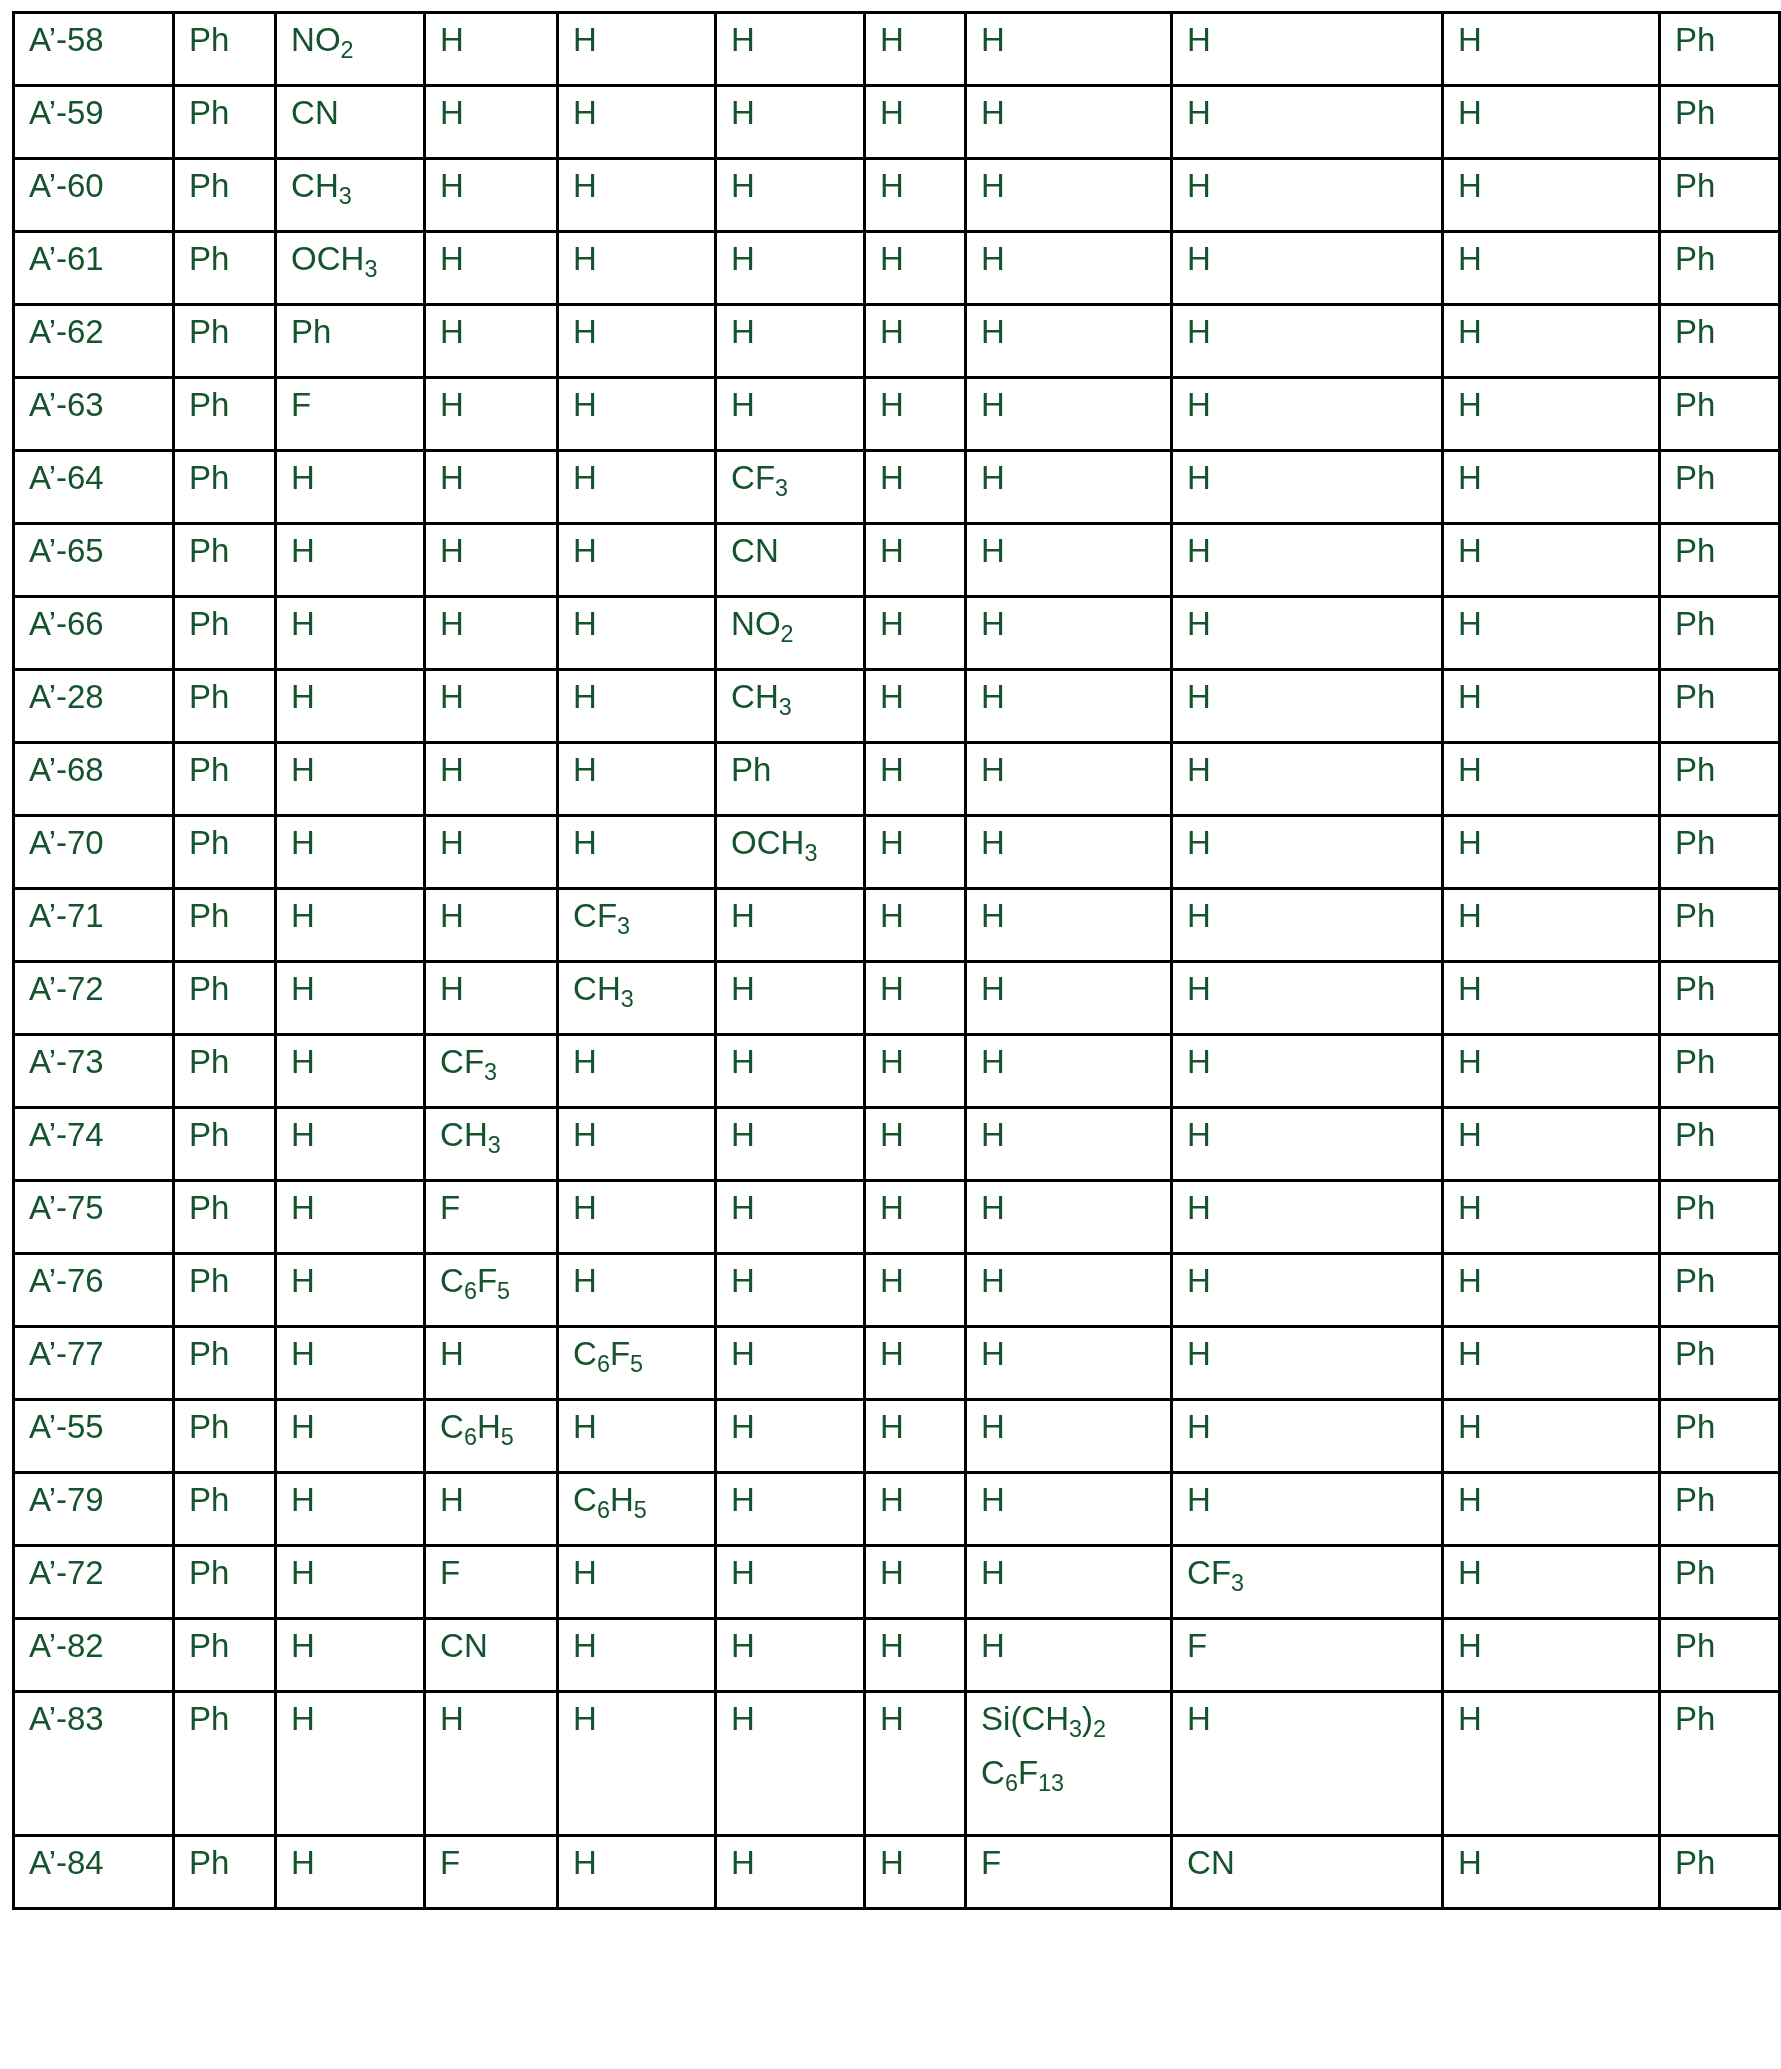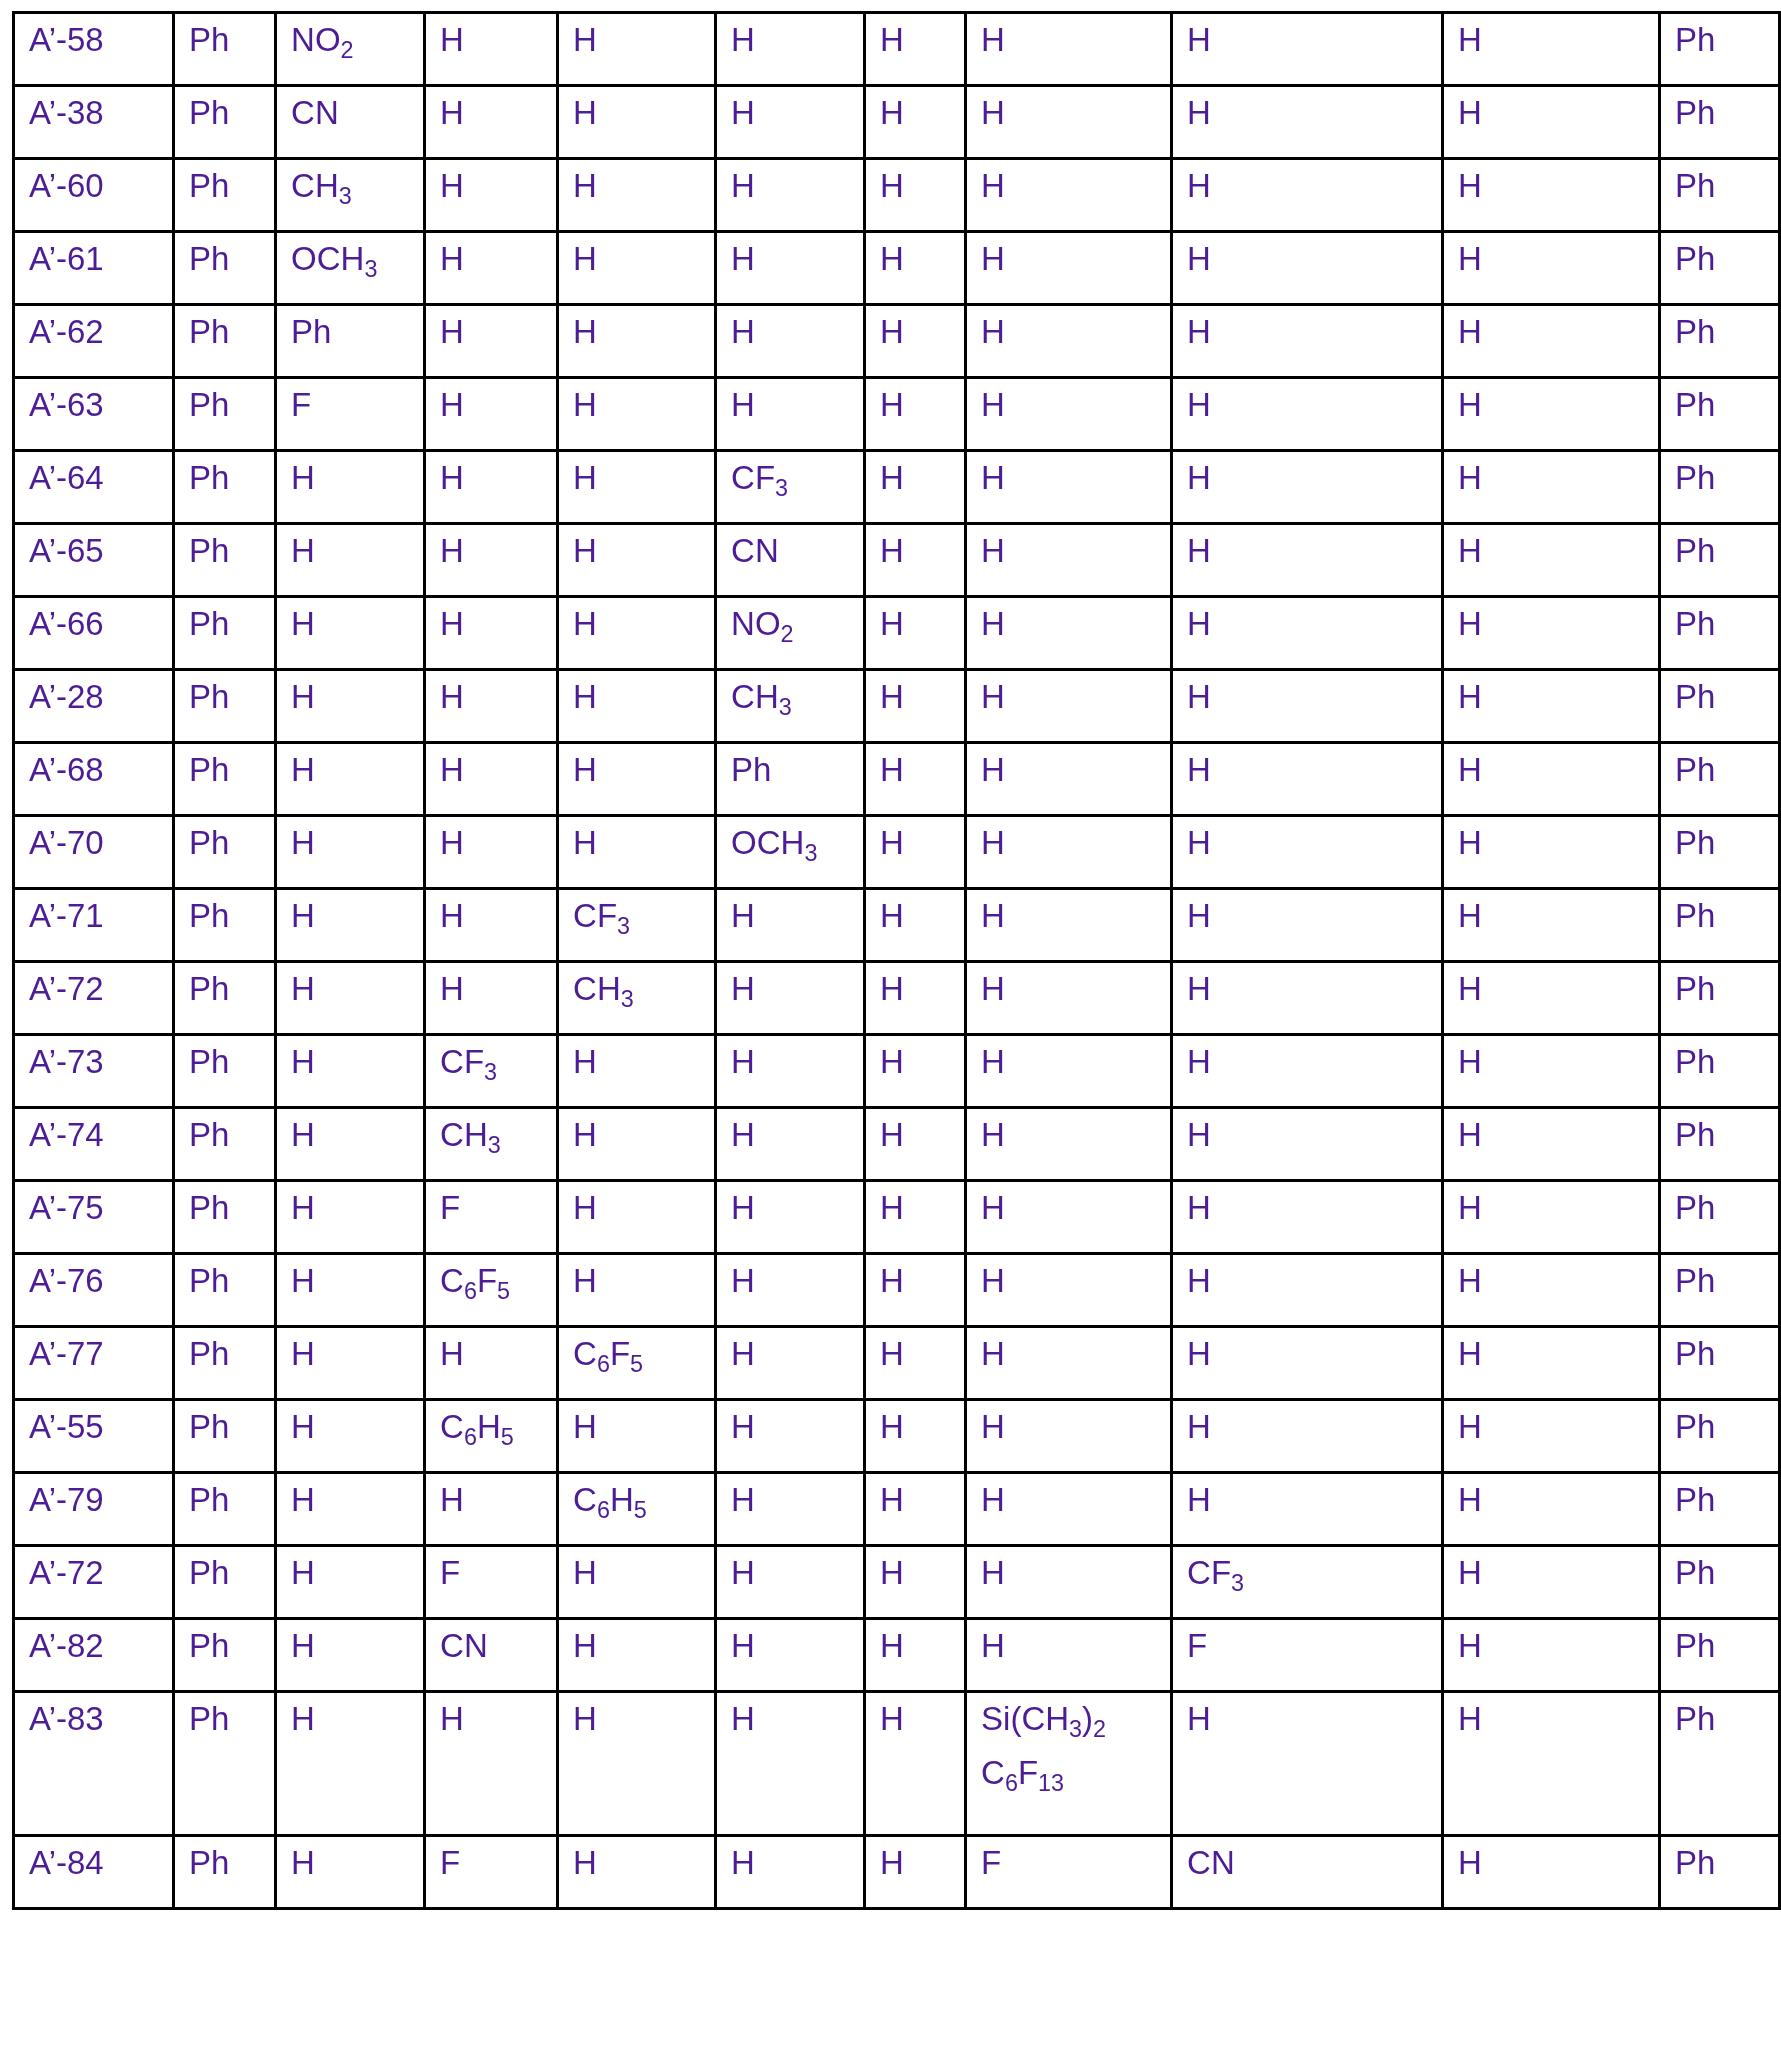--- a/index.html
+++ b/index.html
@@ -1,21 +1,21 @@
 <!DOCTYPE html>
 <html style="font-size:14.4px"><head>
 <meta charset="utf-8">
 <style>
   html, body { margin: 0; padding: 0; background: #ffffff; }
   body { width: 1781px; height: 2069px; position: relative; overflow: hidden; }
   .tbl {
     position: absolute; left: 11.7px; top: 10.8px;
     border-collapse: collapse; table-layout: fixed;
     font-family: "Liberation Sans", sans-serif;
-    font-size: 33px; color: #4c1d95;
+    font-size: 33px; color: #14532d;
   }
   .tbl td {
     border: 3.6px solid #000;
     padding: 7.2px 0 0 14.4px;
     vertical-align: top;
     height: 62px;
     line-height: 38px;
     white-space: nowrap;
     overflow: hidden;
     box-sizing: border-box;
@@ -51,21 +51,21 @@
         <td>H</td>
         <td>H</td>
         <td>H</td>
         <td>H</td>
         <td>H</td>
         <td>H</td>
         <td>H</td>
         <td>Ph</td>
       </tr>
       <tr>
-        <td>A’-38</td>
+        <td>A’-59</td>
         <td>Ph</td>
         <td>CN</td>
         <td>H</td>
         <td>H</td>
         <td>H</td>
         <td>H</td>
         <td>H</td>
         <td>H</td>
         <td>H</td>
         <td>Ph</td>

